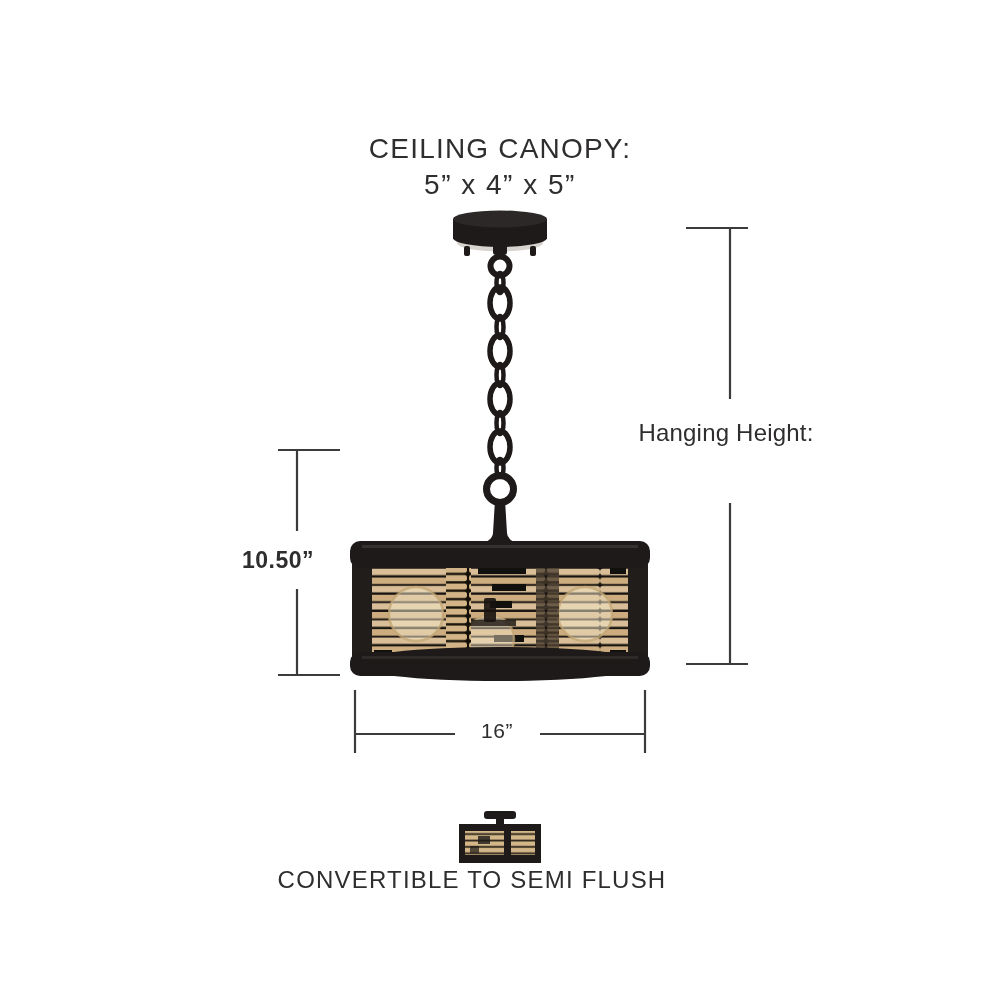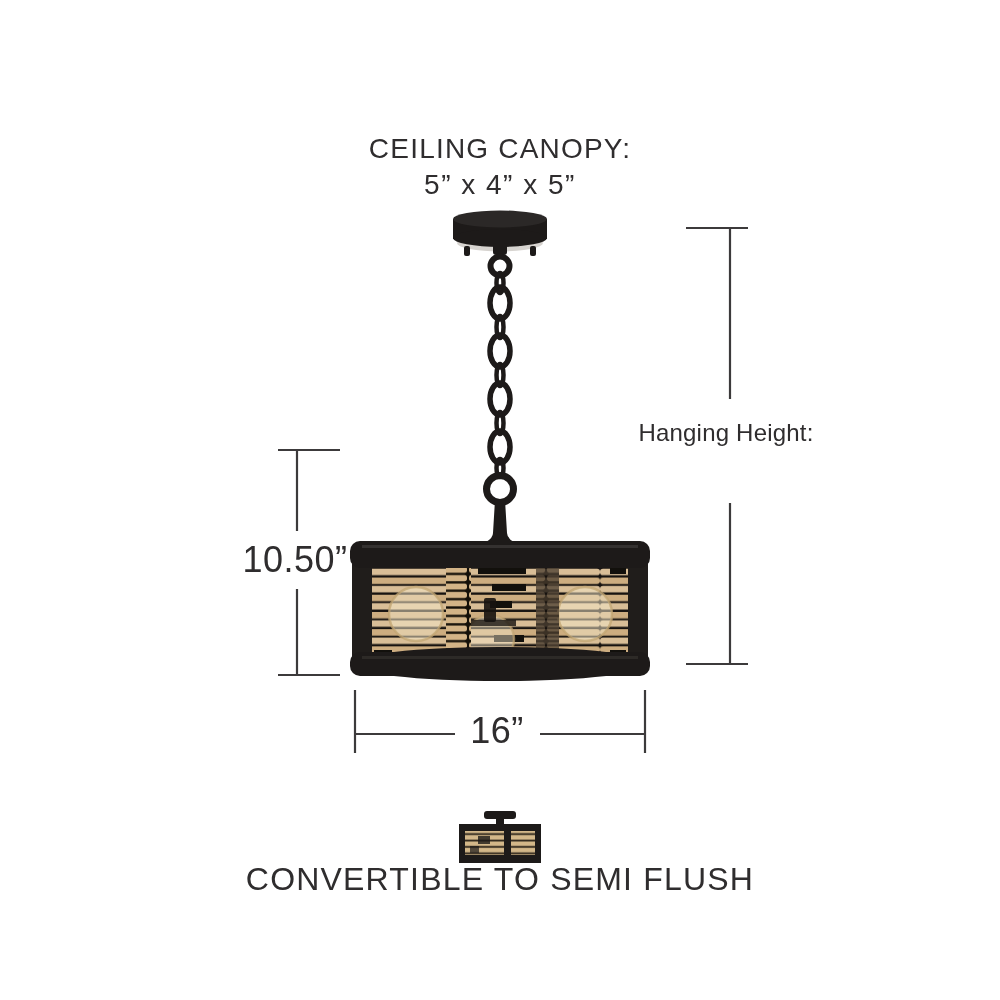--- a/index.html
+++ b/index.html
@@ -29,33 +29,33 @@
     font-size: 28px; line-height: 36px;
   }
   #ceiling-canopy-label .val { letter-spacing: 1.5px; }
   #hanging-height-label {
     left: 726px; top: 416px;
     transform: translateX(-50%);
     font-size: 24px; line-height: 34px;
     letter-spacing: 0.2px;
   }
   #height-label {
-    left: 295px; top: 560px;
+    left: 278px; top: 560px;
     transform: translate(-50%, -50%);
-    font-size: 36px; letter-spacing: 0.5px;
+    font-size: 23px; letter-spacing: 0.5px; font-weight: bold;
   }
   #width-label {
     left: 497px; top: 731px;
     transform: translate(-50%, -50%);
-    font-size: 36px; letter-spacing: 0.5px;
+    font-size: 21px; letter-spacing: 0.5px;
   }
   #convertible-label {
-    left: 500px; top: 862px;
+    left: 472px; top: 862px;
     transform: translateX(-50%);
-    font-size: 32px; line-height: 35px;
+    font-size: 24px; line-height: 35px;
   }
 </style>
 </head>
 <body>
 
 <div class="stage">
 
   <svg class="fixture-svg" viewBox="0 0 1000 1000" aria-hidden="true">
     <defs>
       <pattern id="slats" x="0" y="568" width="300" height="17.2" patternUnits="userSpaceOnUse">

